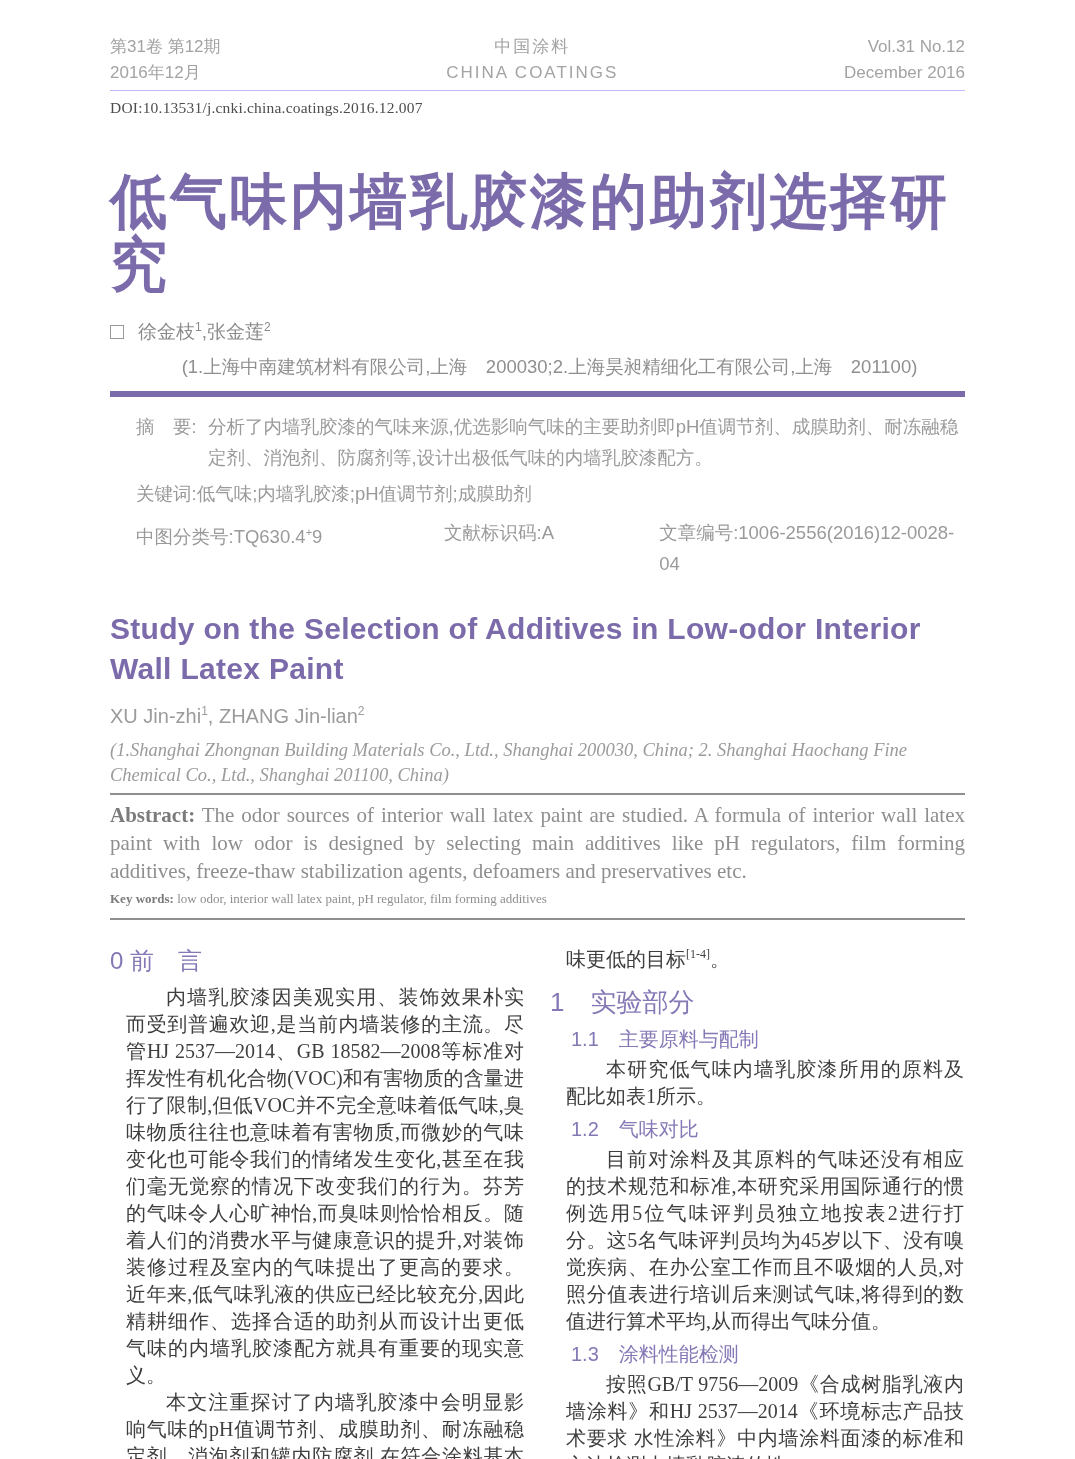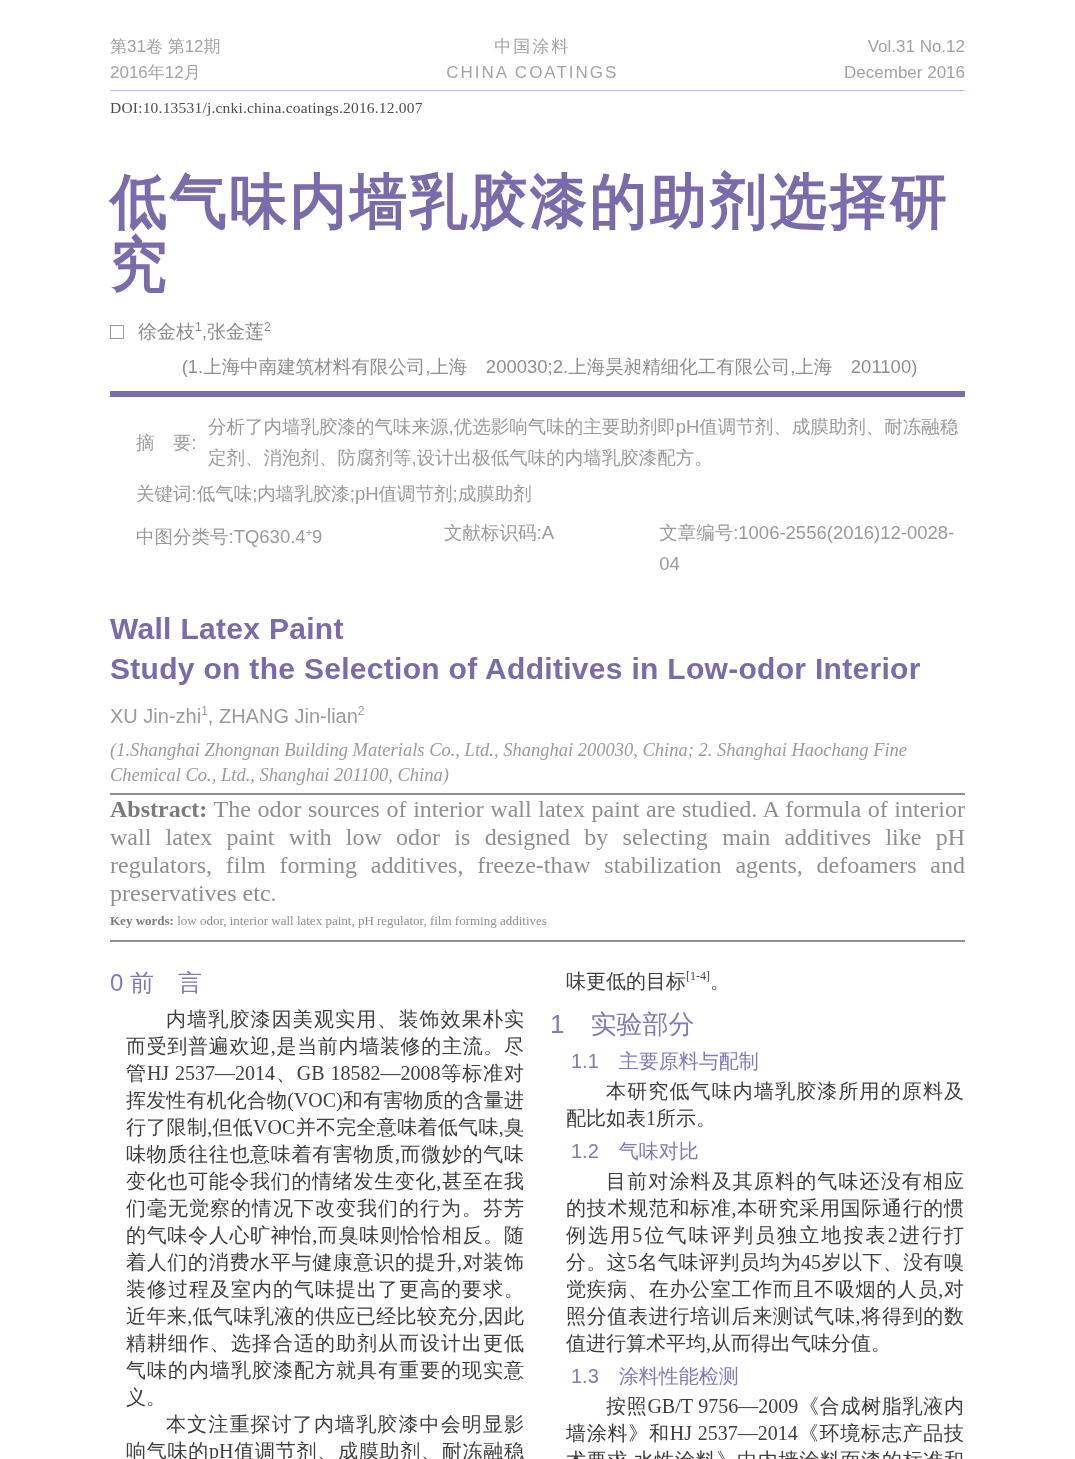--- a/index.html
+++ b/index.html
@@ -26,35 +26,35 @@
   .author-box { display:inline-block; width:14px; height:14px; border:1.5px solid #9a9a9a;
     margin-right:14px; vertical-align:-1px; }
   .authors-cn sup, .en-authors sup { font-size:12px; vertical-align:super; line-height:0; }
   .affil-cn { margin-top:9px; padding-left:24px; color:#8f8f8f; font-size:18.5px;
     font-family:"Liberation Sans","DejaVu Sans",sans-serif;text-align:center; }
   .purple-bar { margin-top:12px; height:6px; background:#7c6bab; }
   
   .cn-abstract { margin-top:14px; padding-left:26px; color:#9a9a9a; font-size:18.5px;
     line-height:31px; font-family:"Liberation Sans","DejaVu Sans",sans-serif; }
   .abs-row { position:relative; padding-left:72px; }
-  .abs-label { position:absolute; left:0; top:16px; }
+  .abs-label { position:absolute; left:0; top:0; }
   .kw-row { margin-top:5px; }
   .clc-row { margin-top:8px; display:flex; }
   .clc-a { width:318px; }
   .clc-b { width:222px; }
   .clc-a sup { font-size:11px; vertical-align:super; }
   
   .en-title { margin-top:30px; font-family:"Liberation Sans","DejaVu Sans",sans-serif;
     font-weight:bold; color:#7c6bab; font-size:30px; line-height:40px; letter-spacing:0.3px; }
   .en-title span { display:block; }
   .en-authors { margin-top:16px; color:#9b9b9b; font-size:20px;
     font-family:"Liberation Sans","DejaVu Sans",sans-serif; }
   .en-affil { margin-top:10px; font-style:italic; color:#9b9b9b; font-size:18.5px; line-height:25px; }
   .rule { border-top:2px solid #8f8f8f; margin-top:5px; }
-  .en-abs { color:#8f8f8f; font-size:24px; line-height:28px; text-align:justify; }
+  .en-abs { margin-top:6px; color:#8f8f8f; font-size:21px; line-height:28px; text-align:justify; }
   .en-abs b, .en-kw b { color:#7b7b7b; }
   .en-kw { color:#8f8f8f; font-size:13px; line-height:28px; }
   
   .columns { margin-top:26px; display:flex; gap:26px; }
   .col { width:414px; color:#3e3e3e; font-size:20px; line-height:27px; text-align:justify; }
   .col p { text-indent:2em;padding-left:16px; }
   .col p.no-indent { text-indent:0; }
   .col sup { font-size:12px; vertical-align:super; line-height:0; }
   .h-sec { font-family:"Liberation Sans","DejaVu Sans",sans-serif; font-weight:500;
     color:#8578b5; font-size:24px; line-height:30px; margin-bottom:8px; }
@@ -104,22 +104,22 @@
     </div>
     <div class="clc-row">
       <span class="clc-a"><span>中图分类号:TQ630.4</span><sup>+</sup><span>9</span></span>
       <span class="clc-b">文献标识码:A</span>
       <span>文章编号:1006-2556(2016)12-0028-04</span>
     </div>
   </section>
 
   <section class="en-block">
     <h2 class="en-title">
+      <span>Study on the Selection of Additives in Low-odor Interior</span>
       <span>Wall Latex Paint</span>
-      <span>Study on the Selection of Additives in Low-odor Interior</span>
     </h2>
     <div class="en-authors">
       <span>XU Jin-zhi</span><sup>1</sup><span>, ZHANG Jin-lian</span><sup>2</sup>
     </div>
     <div class="en-affil">(1.Shanghai Zhongnan Building Materials Co., Ltd., Shanghai 200030, China; 2. Shanghai Haochang Fine Chemical Co., Ltd., Shanghai 201100, China)</div>
     <div class="rule"></div>
     <p class="en-abs">
       <b>Abstract:</b> <span>The odor sources of interior wall latex paint are studied. A formula of interior wall latex paint with low odor is designed by selecting main additives like pH regulators, film forming additives, freeze-thaw stabilization agents, defoamers and preservatives etc.</span>
     </p>
     <p class="en-kw">

